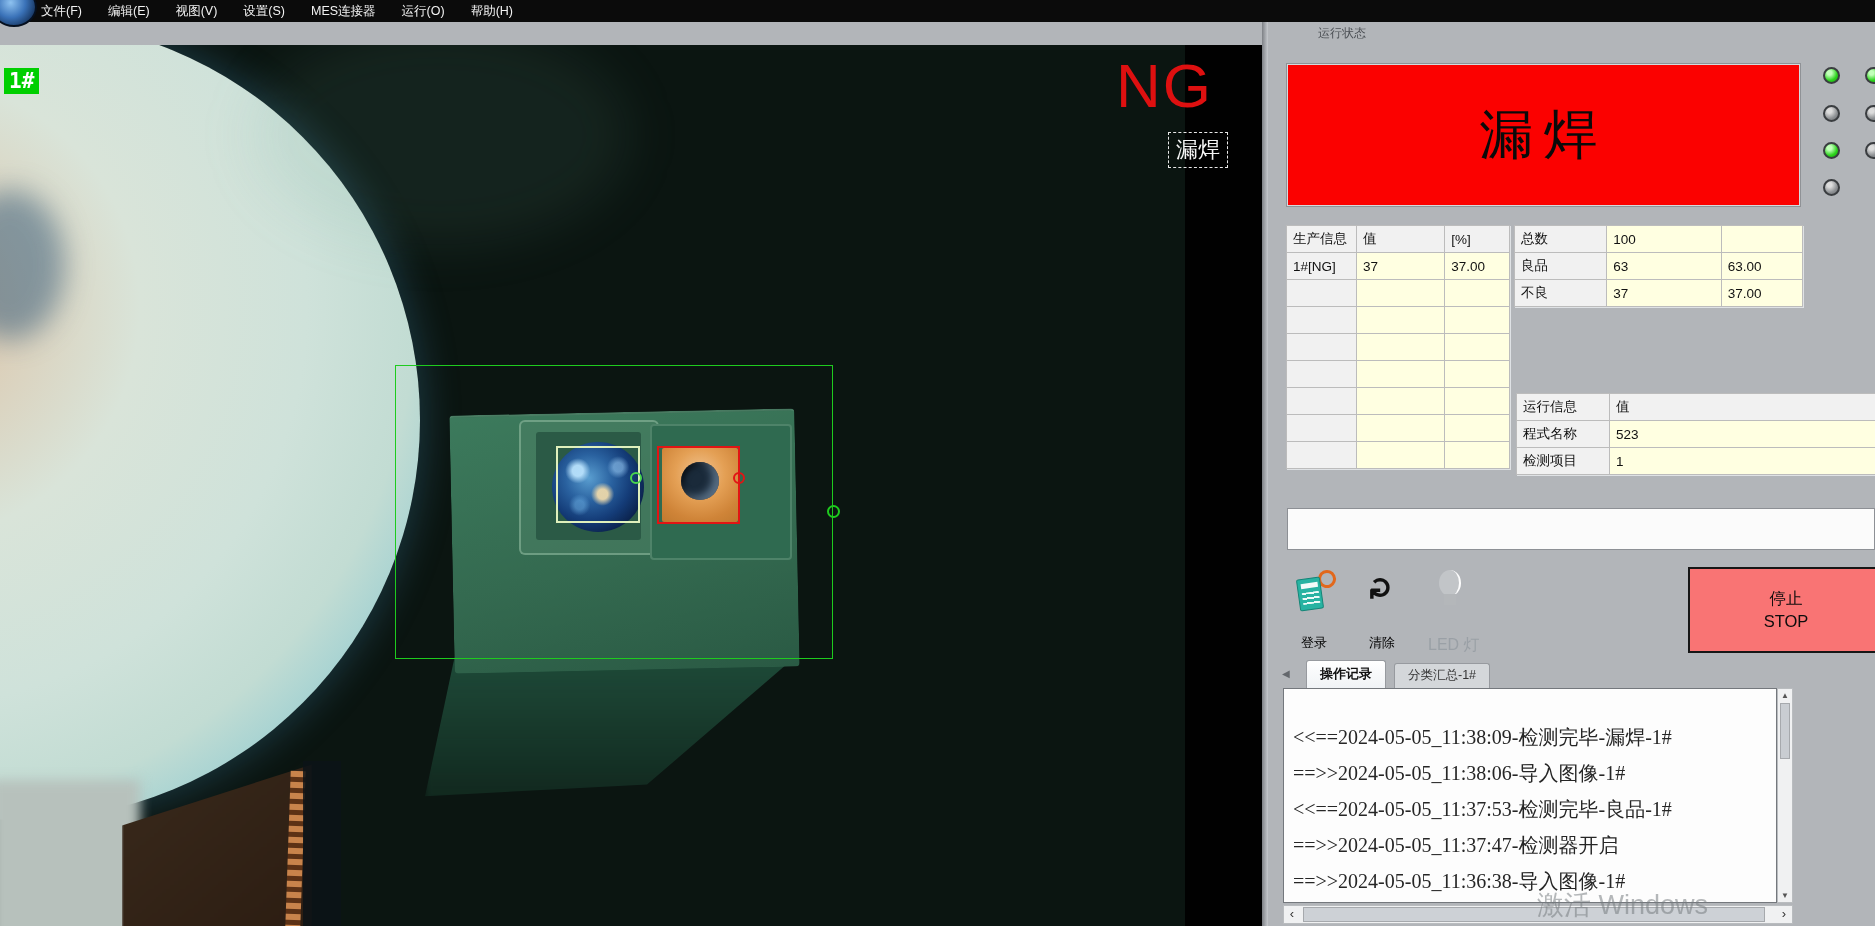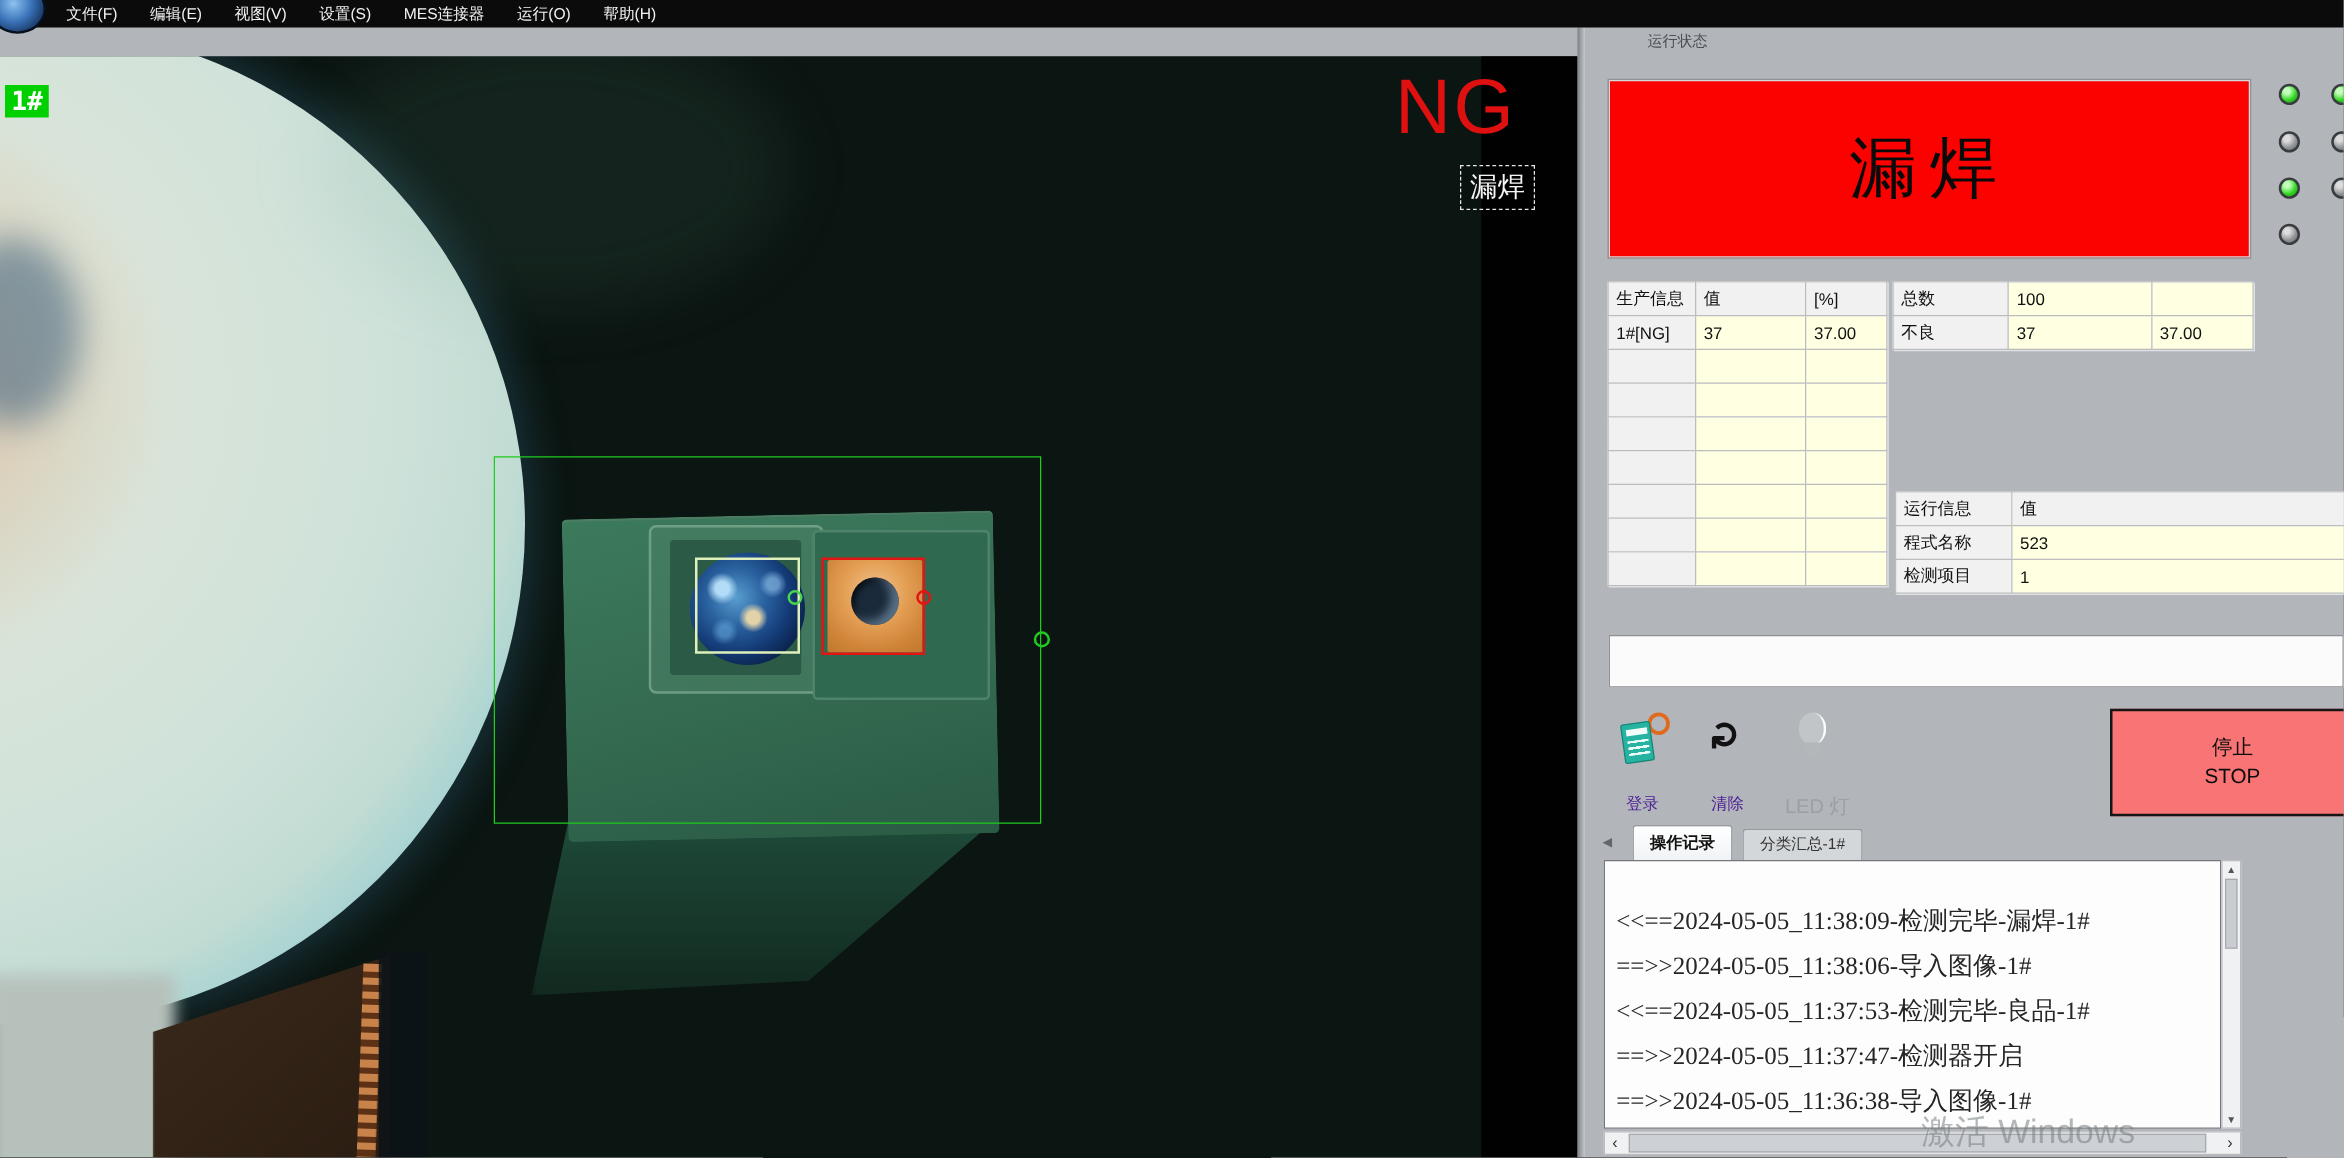--- a/index.html
+++ b/index.html
@@ -5,21 +5,21 @@
   * { margin:0; padding:0; box-sizing:border-box; }
   html,body { background:#555; }
   .app { position:relative; width:1875px; height:926px; overflow:hidden;
          font-family:"Liberation Sans", sans-serif; background:#b2b5b9; }
 
   
   .menubar { position:absolute; left:0; top:0; width:1875px; height:22px; background:#0b0b0b; z-index:60; }
   .app-logo { position:absolute; left:-9px; top:-13px; width:46px; height:40px; border-radius:50%;
               background:radial-gradient(circle at 42% 38%, #8ec2f0 0%, #3a72b8 45%, #16345e 80%, #0a1c36 100%);
               border:2px solid #06101f; }
-  .menu-row { position:absolute; left:40px; top:0; height:34px; display:flex; }
+  .menu-row { position:absolute; left:28px; top:0; height:34px; display:flex; }
   .menu-item { color:#f2f2f2; font-size:12.5px; line-height:22px; padding:0 13px; cursor:default; }
 
   
   .tabbar { position:absolute; left:0; top:22px; width:1262px; height:23px;
             background:linear-gradient(#babdc2,#8f9297); border-bottom:1px solid #7c7f84;margin-top:44px; }
   .cam-tab { position:absolute; left:7px; top:1px; height:22px; padding:0 15px;
              background:linear-gradient(#ffffff,#dbe2ec); border:1px solid #7e8187; border-bottom:none;
              border-radius:3px 3px 0 0; font-size:12.5px; font-weight:bold; line-height:21px; color:#111; }
   .tab-dd { position:absolute; left:1236px; top:4px; font-size:11px; color:#4d5157; }
 
@@ -99,21 +99,21 @@
            text-align:left; height:27px; white-space:nowrap; overflow:hidden; }
   .c-head, .c-label { background:#f1f1f1; color:#111; }
   .c-val { background:#ffffe1; color:#111; }
   .tbl-prod { position:absolute; left:18px; top:203px; width:224px; }
   .tbl-stats { position:absolute; left:246px; top:203px; width:289px; }
   .tbl-run { position:absolute; left:248px; top:371px; width:362px; }
 
   .msg-box { position:absolute; left:19px; top:486px; width:588px; height:42px; background:#fbfbfb;
              border:1px solid #8d9095; }
 
-  .tool-label { position:absolute; font-size:13px; color:#4c1d95; }
+  .tool-label { position:absolute; font-size:13px; color:#000000; }
   .tool-label.dim { color:#9aa0a6; font-size:16px; }
   .icon-login { position:absolute; left:28px; top:546px; width:40px; height:46px; }
   .icon-login .lanyard { position:absolute; right:0; top:2px; width:18px; height:18px; border-radius:50%;
                          border:3px solid #e2681c; transform:rotate(20deg); }
   .icon-login .card { position:absolute; left:2px; top:10px; width:24px; height:32px; background:#27b3a2;
                       border-radius:2px; transform:rotate(-8deg); border:1px solid #148577; }
   .icon-login .card:before { content:""; position:absolute; left:3px; top:4px; width:17px; height:5px; background:#f2fbf9; }
   .icon-login .card:after { content:""; position:absolute; left:3px; top:13px; width:17px; height:12px;
                             background:repeating-linear-gradient(#eafaf7 0 2px, rgba(0,0,0,0) 2px 5px); }
   .icon-clear { position:absolute; left:96px; top:548px; width:36px; height:36px; font-size:30px; font-weight:bold;
@@ -269,20 +269,25 @@
       </table>
 
     <table class="tbl-stats">
       <tbody>
           <tr>
         <td class="c-label" style="width:92px;">总数</td>
         <td class="c-val" style="width:114px;">100</td>
         <td class="c-val" style="width:81px;"></td>
       </tr>
       <tr>
+        <td class="c-label">良品</td>
+        <td class="c-val">63</td>
+        <td class="c-val">63.00</td>
+      </tr>
+      <tr>
         <td class="c-label">不良</td>
         <td class="c-val">37</td>
         <td class="c-val">37.00</td>
       </tr>
     </tbody>
       </table>
 
     <table class="tbl-run">
       <tbody>
           <tr>

